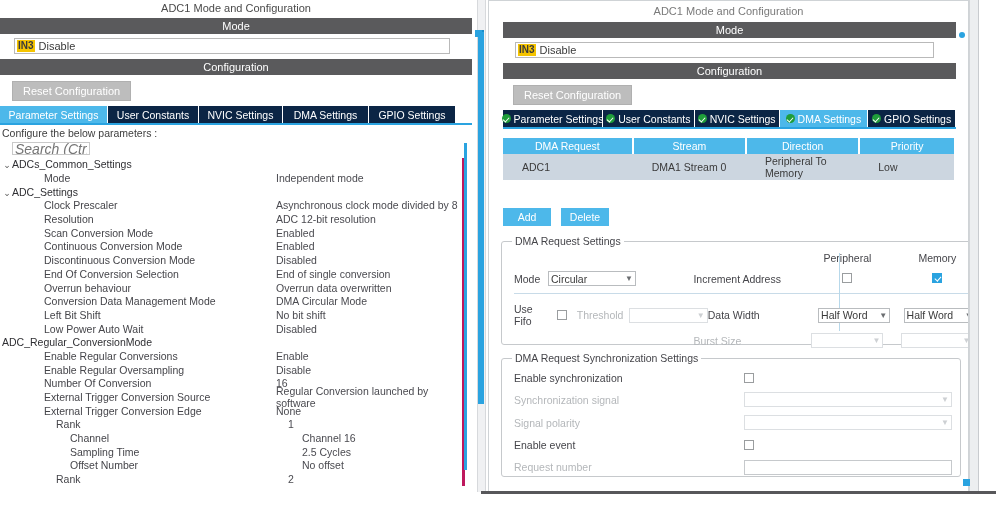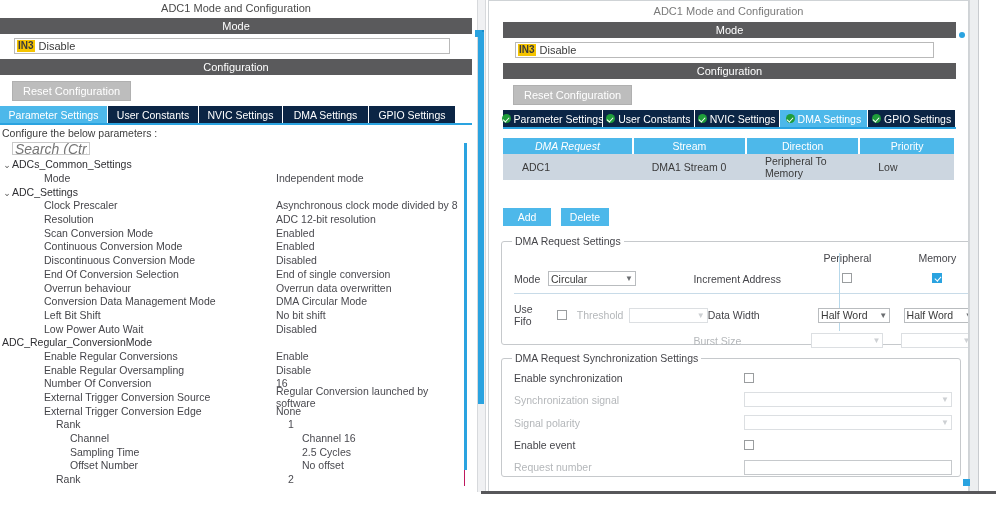--- a/index.html
+++ b/index.html
@@ -128,21 +128,21 @@
     background: #ffffff;
     font-size: 14px;
     font-style: italic;
     color: #a2a2a2;
     padding: 0 2px;
     box-sizing: border-box;
     font-family: "Liberation Sans", sans-serif;
   }
   .param-list {
     margin-top: 2px;
-    border-right: 1px solid #be185d;
+    border-right: 3px solid #be185d;
     width: 465px;
     box-sizing: border-box;
   }
   .prow {
     display: flex;
     height: 13.7px;
     align-items: center;
     font-size: 10.5px;
     color: #45454a;
   }
@@ -527,21 +527,21 @@
         <div class="tab" style="width: 88px;">
           <span class="chk"></span>
           <span>GPIO Settings</span>
         </div>
       </div>
 
     <div style="margin:9px 14px 0 14px;">
       <table class="dma-table">
         <thead>
             <tr id="dma-head">
-              <th style="width: 29%; font-style: italic;">DMA Request</th>
+              <th style="width: 29%;">DMA Request</th>
               <th style="width: 25%;">Stream</th>
               <th style="width: 25%;">Direction</th>
               <th style="width: 21%;">Priority</th>
             </tr>
           </thead>
         <tbody id="dma-body">
             <tr>
               <td>ADC1</td>
               <td>DMA1 Stream 0</td>
               <td>Peripheral To Memory</td>

